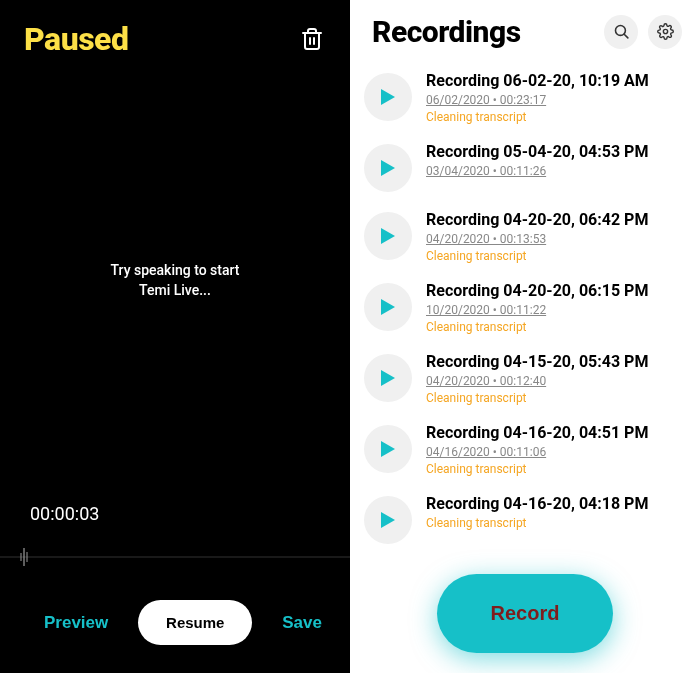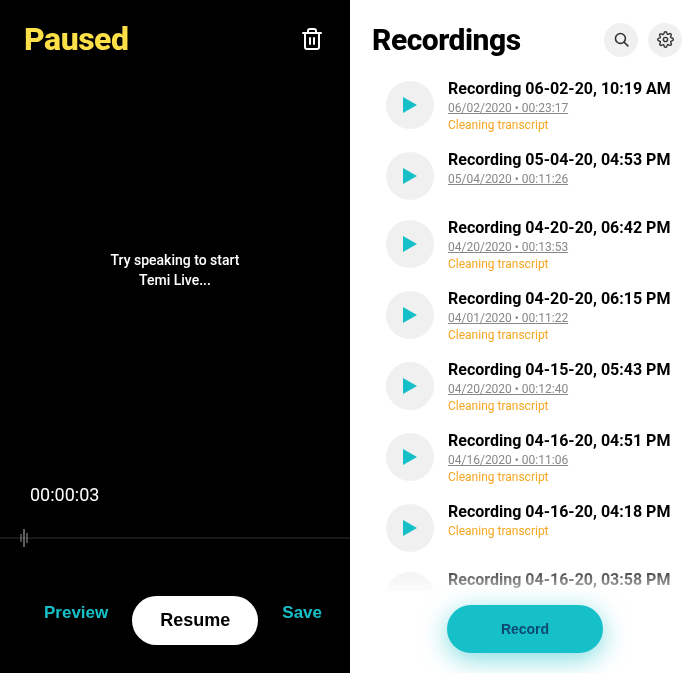--- a/index.html
+++ b/index.html
@@ -78,39 +78,38 @@
       cursor: pointer;
       background: none;
       border: none;
     }
     .resume-btn {
       background: #fff;
       color: #000;
       border: none;
       border-radius: 999px;
       padding: 14px 28px;
-      font-size: 18px;
+      font-size: 15px;
       font-weight: 700;
       cursor: pointer;
-      margin-top: 15px;
     }
     
     .right-panel {
       width: 350px;
       height: 673px;
       background: #fff;
       display: flex;
       flex-direction: column;
       position: relative;
     }
     .right-header {
       display: flex;
       align-items: center;
       justify-content: space-between;
-      padding: 22px 18px 10px 22px;
+      padding: 14px 18px 10px 22px;
     }
     .recordings-title {
       font-size: 30px;
       font-weight: 800;
       color: #000;
       letter-spacing: -0.5px;
     }
     .header-icons {
       display: flex;
       gap: 10px;
@@ -122,21 +121,20 @@
       background: #f0f0f0;
       display: flex;
       align-items: center;
       justify-content: center;
       cursor: pointer;
     }
     .recordings-list {
       flex: 1;
       overflow-y: hidden;
       padding: 4px 26px 0 14px;
-      margin-left: 22px;
     }
     .recording-item {
       display: flex;
       align-items: flex-start;
       gap: 14px;
       padding: 8px 0 10px 0;
     }
     .play-btn {
       width: 48px;
       height: 48px;
@@ -173,25 +171,25 @@
     }
     .right-footer {
       padding: 14px 0 20px 0;
       display: flex;
       justify-content: center;
       background: #fff;
       position: relative;
     }
     .record-btn {
       background: #16c0c8;
-      color: #0c4a6e;
+      color: #7f1d1d;
       border: none;
       border-radius: 999px;
-      padding: 16px 54px;
-      font-size: 14px;
+      padding: 28px 54px;
+      font-size: 20px;
       font-weight: 700;
       cursor: pointer;
       box-shadow: 0 6px 26px rgba(22,192,200,0.55);
     }
     .fade-top {
       position: absolute;
       left: 0; right: 0;
       bottom: 72px;
       height: 40px;
       background: linear-gradient(to bottom, rgba(255,255,255,0), #fff);
@@ -266,21 +264,21 @@
         </div>
       </div>
       <div class="recording-item">
         <div class="play-btn">
           <svg width="16" height="18" viewBox="0 0 16 18">
             <path d="M1 1 L15 9 L1 17 Z" fill="#16c0c8"></path>
           </svg>
         </div>
         <div class="recording-info">
           <div class="recording-title">Recording 05-04-20, 04:53 PM</div>
-          <div class="recording-meta">05/04/2020 • 00:11:26</div>
+          <div class="recording-meta">03/04/2020 • 00:11:26</div>
         </div>
       </div>
       <div class="recording-item">
         <div class="play-btn">
           <svg width="16" height="18" viewBox="0 0 16 18">
             <path d="M1 1 L15 9 L1 17 Z" fill="#16c0c8"></path>
           </svg>
         </div>
         <div class="recording-info">
           <div class="recording-title">Recording 04-20-20, 06:42 PM</div>
@@ -289,21 +287,21 @@
         </div>
       </div>
       <div class="recording-item">
         <div class="play-btn">
           <svg width="16" height="18" viewBox="0 0 16 18">
             <path d="M1 1 L15 9 L1 17 Z" fill="#16c0c8"></path>
           </svg>
         </div>
         <div class="recording-info">
           <div class="recording-title">Recording 04-20-20, 06:15 PM</div>
-          <div class="recording-meta">04/01/2020 • 00:11:22</div>
+          <div class="recording-meta">10/20/2020 • 00:11:22</div>
           <div class="recording-status">Cleaning transcript</div>
         </div>
       </div>
       <div class="recording-item">
         <div class="play-btn">
           <svg width="16" height="18" viewBox="0 0 16 18">
             <path d="M1 1 L15 9 L1 17 Z" fill="#16c0c8"></path>
           </svg>
         </div>
         <div class="recording-info">

